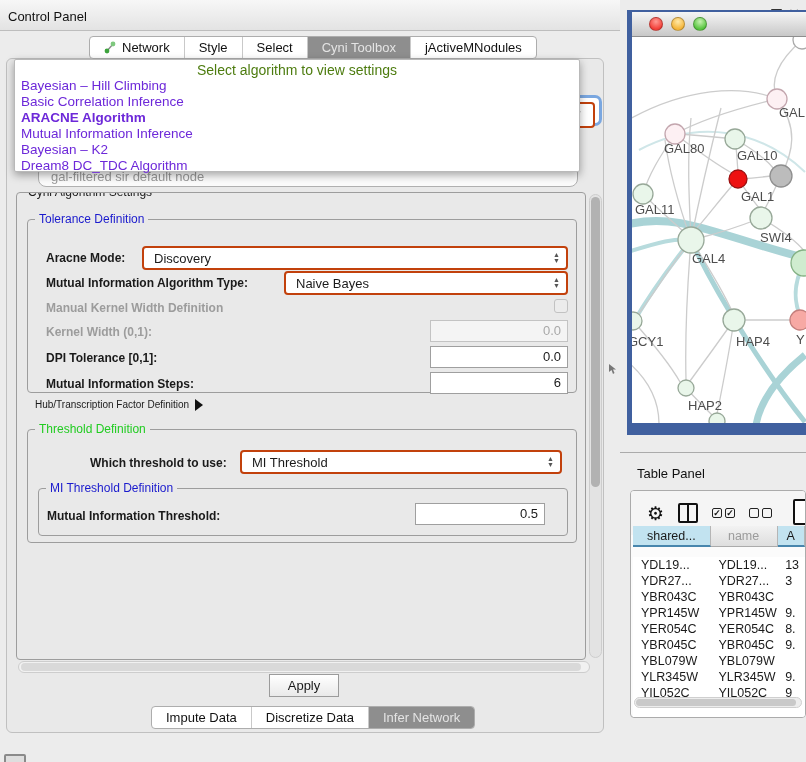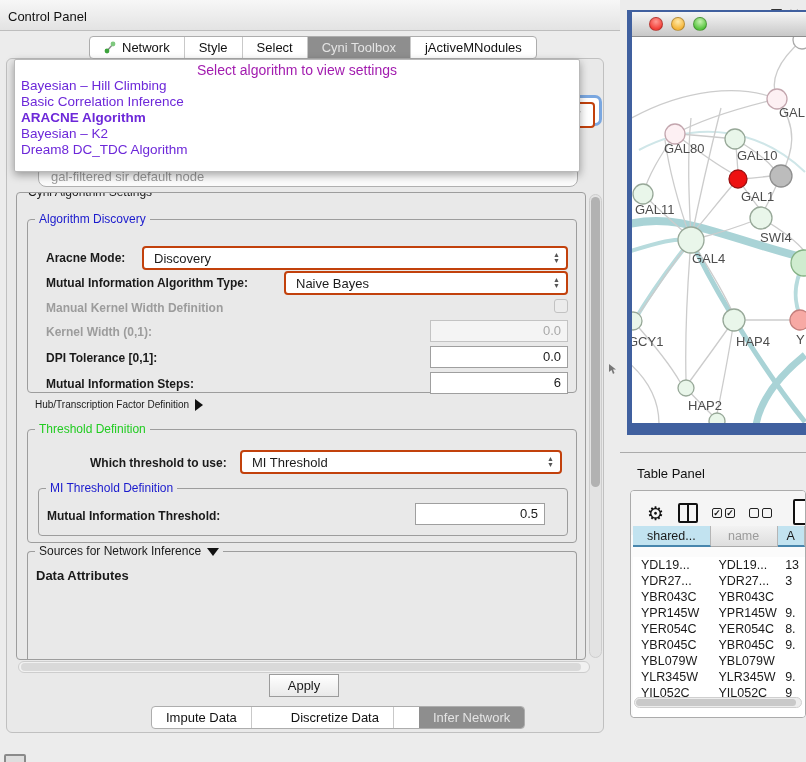--- a/index.html
+++ b/index.html
@@ -20,39 +20,39 @@
   .close-icon { right:6px; top:6px; font-size:14px; font-weight:bold; color:#222; }
 
   
   .tabbar { display:flex; align-items:stretch; background:#fff;
     border:1px solid #adadad; border-radius:4px; overflow:hidden; height:23px; }
   .tab { display:flex; align-items:center; gap:5px; padding:0 14px; font-size:13px;
     color:#111; border-right:1px solid #c9c9c9; white-space:nowrap; }
   .tab:last-child { border-right:none; }
   .tab.selected { background:#8e8e8e; color:#e4e4e4; }
   .top-tabbar { left:89px; top:36px; }
-  .bottom-tabbar { left:151px; top:706px;gap:25px; }
+  .bottom-tabbar { left:151px; top:706px; }
 
   
   .cp-outer { left:6px; top:58px; width:598px; height:675px;
     background:#e9e9e9; border:1px solid #c0c0c0; border-radius:6px; }
 
   
   .focus-combo { left:569px; top:95px; width:33px; height:31px; background:#fff;
     border:3px solid #7aa7e0; border-radius:7px; z-index:3; }
   .ghost-combo { left:38px; top:165px; width:540px; height:22px; background:#fbfbfb;
     border:1px solid #b0b0b0; border-radius:8px; z-index:2;
     color:#9a9a9a; font-size:13px; line-height:21px; padding-left:12px;
     overflow:hidden; white-space:nowrap; }
 
   
   .dropdown { left:14px; top:59px; width:566px; height:113px; background:#fff;
     border:1px solid #b9b9b9; border-radius:2px; z-index:10;
     box-shadow:0 3px 9px rgba(0,0,0,0.35); }
-  .dd-placeholder { text-align:center; color:#a21caf; font-size:14px; padding-top:2px; height:18px; }
+  .dd-placeholder { text-align:center; color:#4d7c0f; font-size:14px; padding-top:2px; height:18px; }
   .dd-item { font-size:13.5px; color:#6d28d9; padding:0 6px; height:16px; line-height:16px; white-space:nowrap; }
   .dd-item.bold { font-weight:bold; }
 
   
   .group { position:absolute; border:1px solid #9d9d9d; border-radius:4px; }
   .group-label { position:absolute; top:-8px; left:7px; background:#e9e9e9; padding:0 4px;
     font-size:12px; white-space:nowrap; }
   .lbl-blue { color:#1a1acd; }
   .lbl-green { color:#21cc21; }
   .bold { font-weight:bold; }
@@ -173,30 +173,31 @@
   <div class="combo stepper" style="position:absolute; right:4px; top:4px;"><span>▲</span><span>▼</span></div>
 </div>
 <div class="abs ghost-combo">gal-filtered sir default node</div>
 
 <div class="abs dropdown">
   <div class="dd-placeholder">Select algorithm to view settings</div>
   <div id="dropdown-list">
       <div class="dd-item">Bayesian – Hill Climbing</div>
       <div class="dd-item">Basic Correlation Inference</div>
       <div class="dd-item bold">ARACNE Algorithm</div>
+      <div class="dd-item">Mutual Information Inference</div>
       <div class="dd-item">Bayesian – K2</div>
       <div class="dd-item">Dream8 DC_TDC Algorithm</div>
     </div>
 </div>
 
 <div class="group" style="left:16px; top:192px; width:570px; height:468px; overflow:hidden;">
   <div class="group-label">Cyni Algorithm Settings</div>
 
   <div class="group" style="left:10px; top:26px; width:550px; height:174px;">
-    <div class="group-label lbl-blue">Algorithm Discovery</div>
+    <div class="group-label lbl-blue">Tolerance Definition</div>
 
     <div class="abs bold" style="left:18px; top:31px;">Aracne Mode:</div>
     <div class="combo" style="left:114px; top:26px; width:426px; height:24px;">
       <span>Discovery</span>
       <span class="stepper">
           <span>▲</span>
           <span>▼</span>
         </span>
     </div>
 
@@ -238,26 +239,20 @@
         </span>
     </div>
 
     <div class="group" style="left:10px; top:58px; width:530px; height:48px;">
       <div class="group-label lbl-blue">MI Threshold Definition</div>
       <div class="abs bold" style="left:8px; top:20px;">Mutual Information Threshold:</div>
       <div class="field" style="left:376px; top:14px; width:130px; height:22px;">0.5</div>
     </div>
   </div>
 
-  <div class="group" style="left:10px; top:358px; width:550px; height:120px; border-bottom:none;">
-    <div class="group-label">
-      <span>Sources for Network Inference</span><span class="tri-down"></span>
-    </div>
-    <div class="abs bold" style="left:8px; top:16px; font-size:13px;">Data Attributes</div>
-  </div>
 
 </div>
 
 <div class="abs vscroll">
     <div class="thumb"></div>
   </div>
 <div class="abs hscroll">
     <div class="thumb"></div>
   </div>
 

